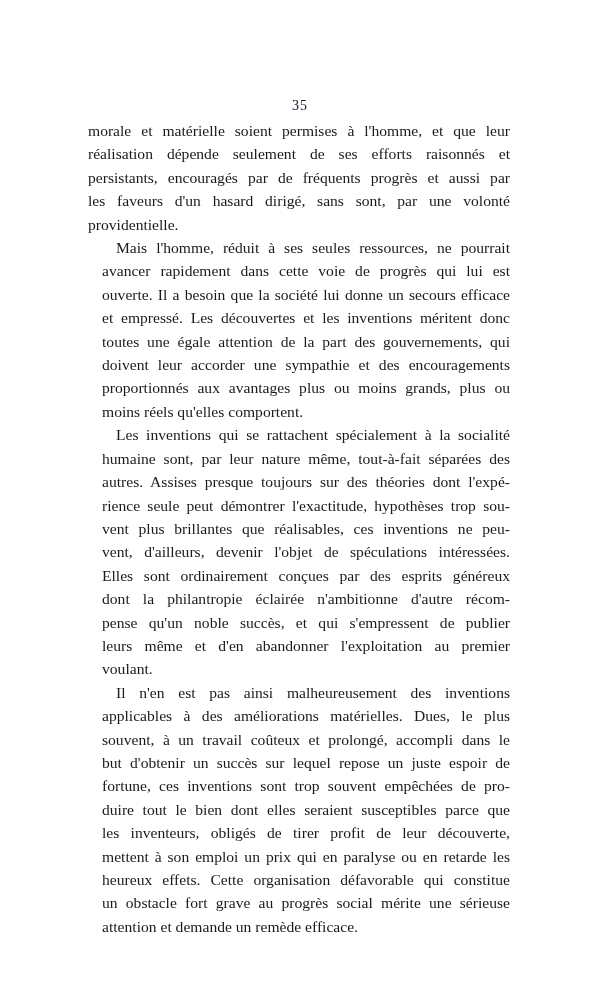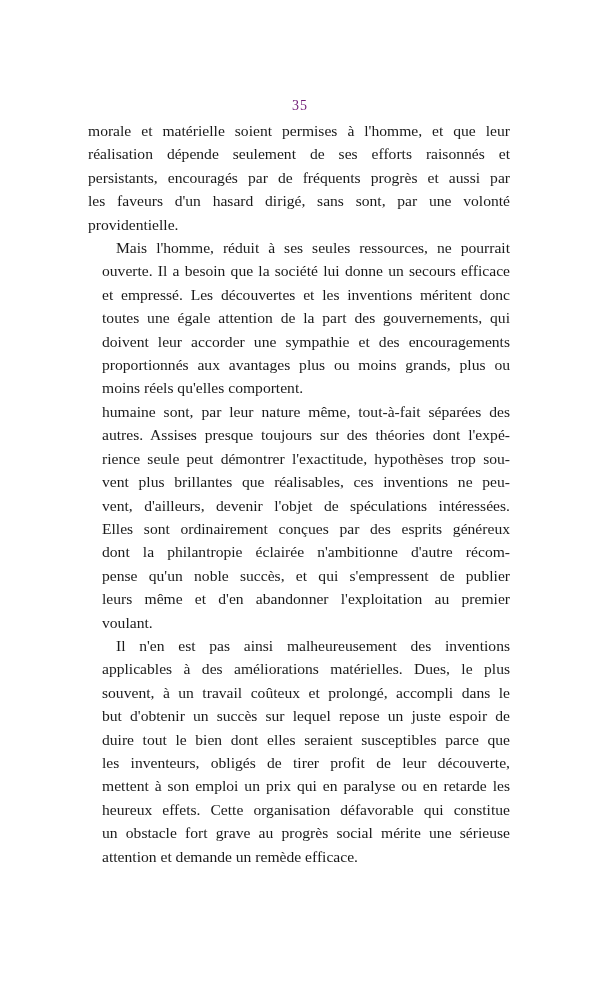--- a/index.html
+++ b/index.html
@@ -16,21 +16,21 @@
       color: #1a1a1a;
     }
     .page-number {
       position: absolute;
       top: 98px;
       left: 0;
       width: 600px;
       text-align: center;
       font-size: 14px;
       letter-spacing: 1px;
-      color: #701a75;
+      color: #0f172a;
     }
     .text-block {
       position: absolute;
       top: 119px;
       left: 88px;
       width: 422px;
       font-size: 15.6px;
       line-height: 23.4px;
       text-align: justify;
     }
@@ -58,44 +58,47 @@
 <div class="text-block" id="text-block">
     <p>
       <span class="line">morale et matérielle soient permises à l'homme,  et que leur</span>
       <span class="line">réalisation dépende seulement de ses efforts raisonnés et</span>
       <span class="line">persistants, encouragés par de fréquents progrès et aussi par</span>
       <span class="line">les faveurs d'un hasard dirigé, sans sont, par une volonté</span>
       <span class="line last">providentielle.</span>
     </p>
     <p class="indent">
       <span class="line" style="padding-left: 14px;">Mais l'homme, réduit à ses seules ressources, ne pourrait</span>
+      <span class="line">avancer rapidement dans cette voie de progrès qui lui est</span>
       <span class="line">ouverte. Il a besoin que la société lui donne un secours efficace</span>
       <span class="line">et empressé. Les découvertes et les inventions méritent donc</span>
       <span class="line">toutes une égale attention de la part des gouvernements, qui</span>
       <span class="line">doivent leur accorder une sympathie et des encouragements</span>
       <span class="line">proportionnés aux avantages plus ou moins grands, plus ou</span>
       <span class="line last">moins réels qu'elles comportent.</span>
     </p>
     <p class="indent">
+      <span class="line" style="padding-left: 14px;">Les inventions qui se rattachent spécialement à la socialité</span>
       <span class="line">humaine sont, par leur nature même, tout-à-fait séparées des</span>
       <span class="line">autres. Assises presque toujours sur des théories dont l'expé-</span>
       <span class="line">rience seule peut démontrer l'exactitude, hypothèses trop sou-</span>
       <span class="line">vent plus brillantes que réalisables, ces inventions ne peu-</span>
       <span class="line">vent, d'ailleurs, devenir l'objet de spéculations intéressées.</span>
       <span class="line">Elles sont ordinairement conçues par des esprits généreux</span>
       <span class="line">dont la philantropie éclairée n'ambitionne d'autre récom-</span>
       <span class="line">pense qu'un noble succès, et qui s'empressent de publier</span>
       <span class="line">leurs même et d'en abandonner l'exploitation au premier</span>
       <span class="line last">voulant.</span>
     </p>
     <p class="indent">
       <span class="line" style="padding-left: 14px;">Il n'en est pas ainsi malheureusement des inventions</span>
       <span class="line">applicables à des améliorations matérielles. Dues, le plus</span>
       <span class="line">souvent, à un travail coûteux et prolongé, accompli dans le</span>
       <span class="line">but d'obtenir un succès sur lequel repose un juste espoir de</span>
+      <span class="line">fortune, ces inventions sont trop souvent empêchées de pro-</span>
       <span class="line">duire tout le bien dont elles seraient susceptibles parce que</span>
       <span class="line">les inventeurs, obligés de tirer profit de leur découverte,</span>
       <span class="line">mettent à son emploi un prix qui en paralyse ou en retarde les</span>
       <span class="line">heureux effets. Cette organisation défavorable qui constitue</span>
       <span class="line">un obstacle fort grave au progrès social mérite une sérieuse</span>
       <span class="line last">attention et demande un remède efficace.</span>
     </p>
   </div>
 
 </body></html>

